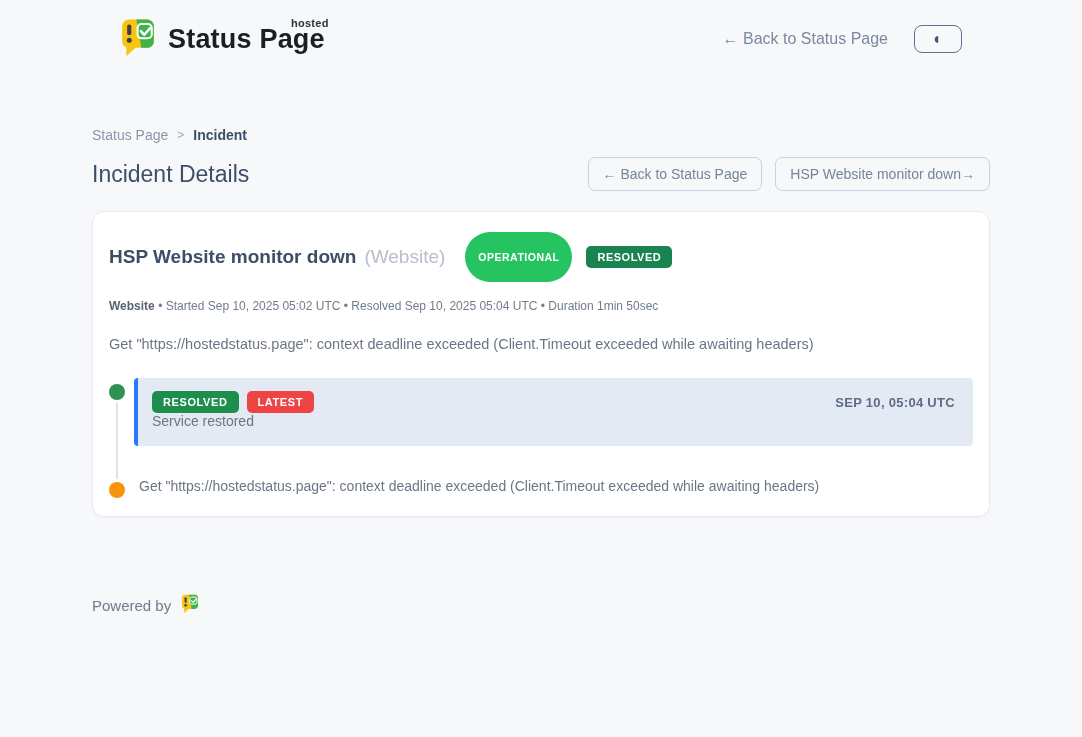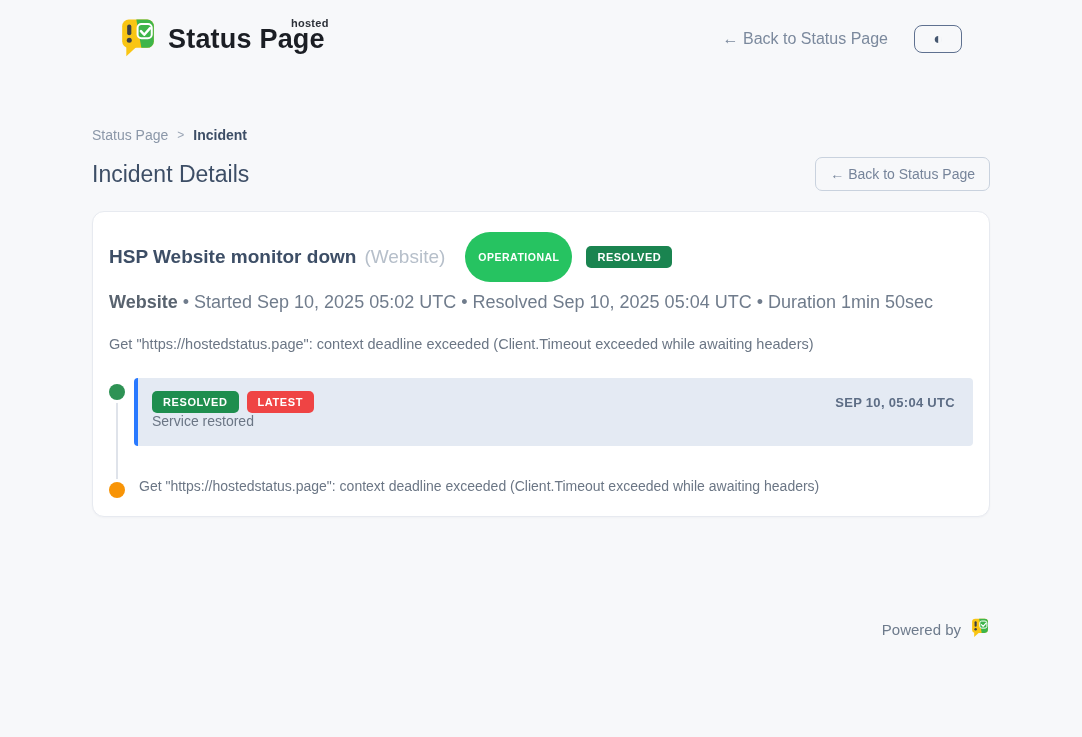--- a/index.html
+++ b/index.html
@@ -46,21 +46,21 @@
   .card-title { font-size: 19px; font-weight: 600; color: #3d4e66; text-align: right; }
   .card-component { font-size: 19px; font-weight: 400; color: #b6bfca; }
   .pill {
     margin-left: 12px; background: #26c361; color: #ffffff; font-size: 10.5px; font-weight: 700;
     letter-spacing: 0.5px; padding: 19px 13px; border-radius: 999px;
   }
   .hdr-resolved {
     margin-left: 6px; background: #1a8450; color: #ffffff; font-size: 11px; font-weight: 700;
     letter-spacing: 0.5px; padding: 5px 11px; border-radius: 5px;
   }
-  .card-meta { margin-top: 8px; font-size: 18px; color: #707c8c; }
+  .card-meta { margin-top: 15px; font-size: 12px; color: #707c8c; }
   .card-meta .meta-component { font-weight: 700; color: #59636f; }
   .card-desc { margin-top: 23px; font-size: 14.5px; color: #6b7685; }
   
   .timeline { position: relative; margin-top: 26px; padding-left: 25px; }
   .tl-line { position: absolute; left: 7px; top: 16px; width: 2px; height: 92px; background: #dfe3ea; }
   .tl-dot {
     position: absolute; left: 0; width: 16px; height: 16px; border-radius: 50%;
     box-shadow: 0 0 0 3px #ffffff;
   }
   .tl-dot.green { background: #2e9254; top: 6px; }
@@ -76,21 +76,21 @@
     color: #ffffff; font-size: 11px; font-weight: 700; letter-spacing: 0.6px;
     padding: 5px 11px; border-radius: 5px;
   }
   .badge-resolved { background: #1e8e4e; }
   .badge-latest { background: #ef4444; }
   .badge-investigating { background: #ff9800; }
   .tl-time { font-size: 13px; font-weight: 600; color: #5d6d85; letter-spacing: 0.3px; }
   .tl-msg { margin-top: 0; font-size: 14px; color: #6b7685; }
   .tl-box-plain .tl-msg { margin-top: 13px; }
   
-  .footer { margin-top: 100px; text-align: right; }
+  .footer { margin-top: 76px; text-align: left; }
   .powered { display: inline-flex; align-items: center; gap: 9px; font-size: 15px; color: #6e7b8c; }
 </style>
 </head>
 <body>
 
 <div class="header">
   <div class="brand">
     <span>
       <svg width="40" height="42" viewBox="0 0 48 50">
         <path d="M10 36 L10 48 L22 37 Z" fill="#f9c513"></path>
@@ -120,20 +120,21 @@
   <div class="breadcrumb">
     <span>Status Page</span>
     <span class="crumb-sep">&gt;</span>
     <span class="crumb-current">Incident</span>
   </div>
 
   <div class="title-row">
     <h1 class="page-title">Incident Details</h1>
     <div class="nav-buttons">
       <button class="nav-btn">← Back to Status Page</button>
+      <button class="nav-btn">HSP Website monitor down→</button>
     </div>
   </div>
 
   <div class="card">
     <div class="card-title-row">
       <span class="card-title">HSP Website monitor down</span>
       <span class="card-component">(Website)</span>
       <span class="pill">OPERATIONAL</span>
       <span class="hdr-resolved">RESOLVED</span>
     </div>

